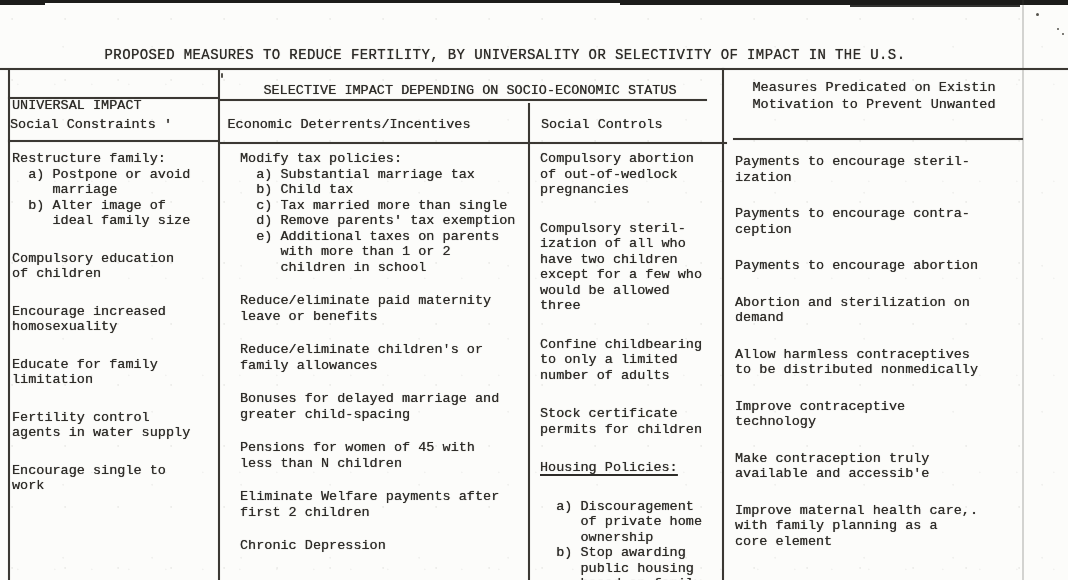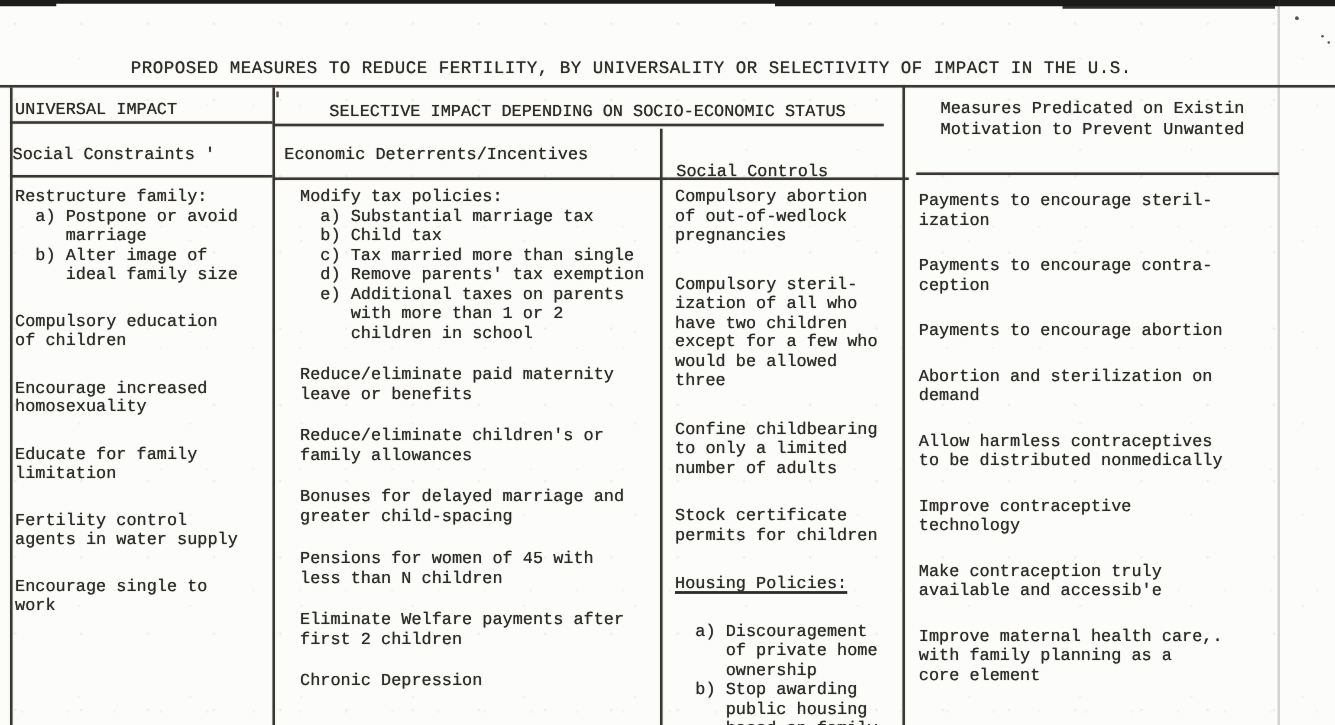--- a/index.html
+++ b/index.html
@@ -66,26 +66,26 @@
   <div class="vline" style="left:722px;top:68px;height:512px;"></div>
   <div class="vline faint" style="left:1022px;top:0;height:580px;"></div>
 
   <div class="hline" style="left:8px;top:97px;width:210px;"></div>
   <div class="hline" style="left:219px;top:99px;width:488px;"></div>
   <div class="hline" style="left:8px;top:140px;width:210px;"></div>
   <div class="hline" style="left:219px;top:142px;width:316px;"></div>
   <div class="hline" style="left:535px;top:142px;width:192px;"></div>
   <div class="hline" style="left:733px;top:138px;width:290px;"></div>
 
-  <div class="t" style="left:12px;top:81px;">UNIVERSAL IMPACT</div>
+  <div class="t" style="left:12px;top:98px;">UNIVERSAL IMPACT</div>
   <div class="t center" style="left:218px;top:83px;width:504px;text-align:center;">SELECTIVE IMPACT DEPENDING ON SOCIO-ECONOMIC STATUS</div>
 
   <div class="t" style="left:10px;top:117px;">Social Constraints '</div>
   <div class="t center" style="left:219px;top:117px;width:260px;">Economic Deterrents/Incentives</div>
-  <div class="t" style="left:541px;top:131px;">Social Controls</div>
+  <div class="t" style="left:541px;top:117px;">Social Controls</div>
   <div class="t center" style="left:726px;top:80px;width:296px;">Measures Predicated on Existin</div>
   <div class="t center" style="left:726px;top:97px;width:296px;">Motivation to Prevent Unwanted</div>
 
   <div class="t colbody c1" style="left:12px;top:151px;width:200px;"><div class="para">Restructure family:
   a) Postpone or avoid
      marriage
   b) Alter image of
      ideal family size</div><div class="para">Compulsory education
 of children</div><div class="para">Encourage increased
 homosexuality</div><div class="para">Educate for family

